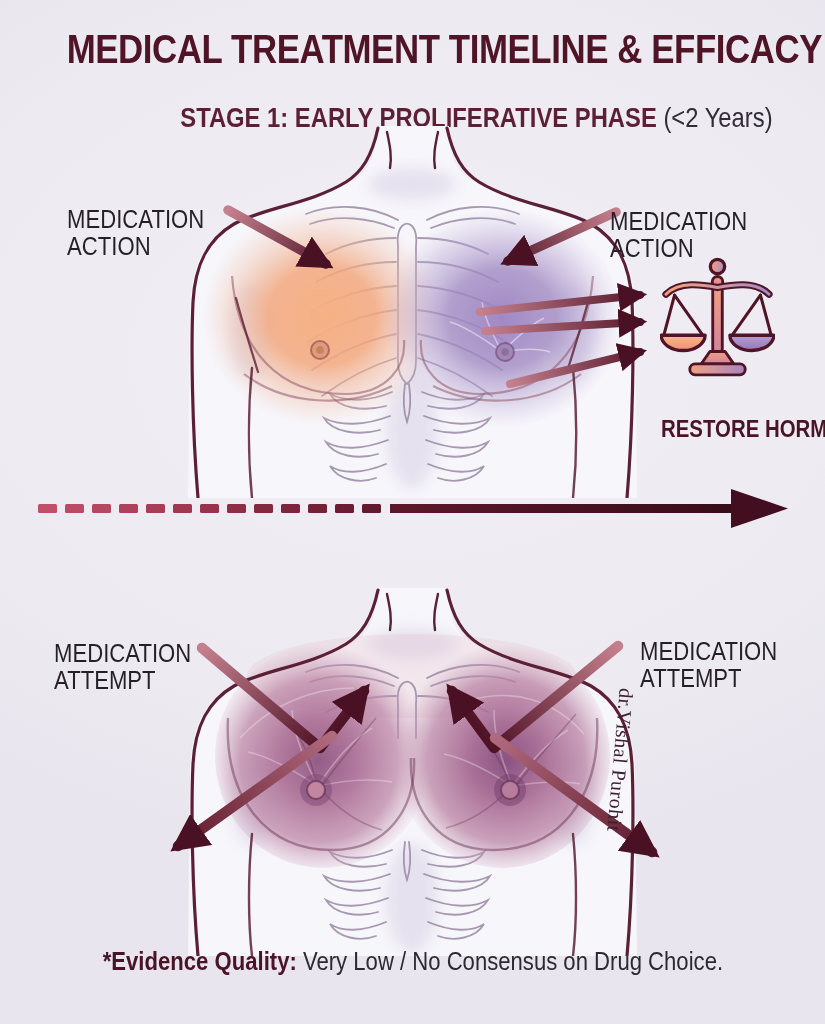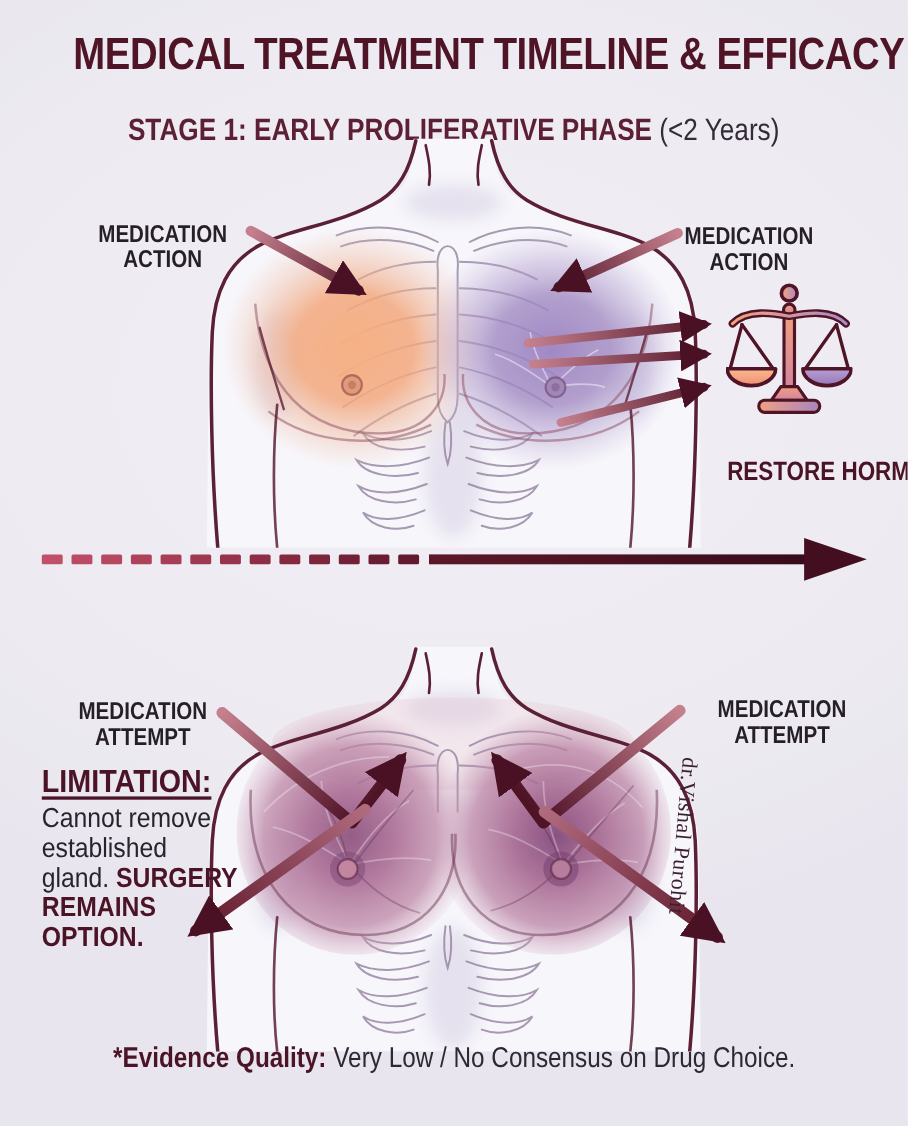--- a/index.html
+++ b/index.html
@@ -5,25 +5,25 @@
   html,body{margin:0;padding:0;}
   body{width:825px;height:1024px;overflow:hidden;background:#edebf1;
        font-family:"Liberation Sans",sans-serif;}
   .page{position:relative;width:825px;height:1024px;
         background:radial-gradient(ellipse 700px 500px at 50% 35%, #f1eff5 0%, #edebf1 70%, #e8e5ee 100%);}
   .abs{position:absolute;}
   .squish{display:inline-block;transform:scaleX(.85);transform-origin:50% 50%;white-space:nowrap;}
   .squishL{display:inline-block;transform:scaleX(.9);transform-origin:0 0;}
   .title{top:26px;left:0;width:825px;text-align:center;
          font-size:41px;font-weight:700;letter-spacing:-.5px;color:#4f1527;}
-  .stage-heading{left:0;width:825px;text-align:center;font-size:28px;color:#5d1f33;}
+  .stage-heading{left:0;width:825px;text-align:right;font-size:28px;color:#5d1f33;}
   .stage-heading .bold{font-weight:700;}
   .stage-heading .note{font-weight:400;color:#332c38;}
-  .arrow-label{font-size:22px;font-weight:700;line-height:1.04;color:#261f29;
-               text-align:center;white-space:pre-line;}
+  .arrow-label{font-size:26px;font-weight:400;line-height:1.04;color:#261f29;
+               text-align:left;white-space:pre-line;}
   .arrow-label .squish{white-space:pre-line;}
   .note-block{line-height:1.07;}
   .note-title{font-size:29px;font-weight:700;color:#4b1426;text-decoration:underline;
               text-decoration-thickness:2.5px;text-underline-offset:4px;margin:0 0 4px 0;}
   .note-body{font-size:25px;color:#29232e;white-space:pre-line;line-height:1.08;}
   .note-body .bold-maroon{font-weight:700;color:#4b1426;}
   .scale-caption{font-size:24px;font-weight:700;line-height:1.13;color:#4b1426;
                  text-align:center;white-space:pre-line;}
   .watermark{left:607px;top:688px;height:180px;writing-mode:vertical-rl;
              font-family:"Liberation Serif",serif;font-size:20px;color:#3c2133;
@@ -360,26 +360,20 @@
 
   <div class="abs arrow-label" style="left:42px;top:613px;width:175px;">
     <span class="squish">MEDICATION
 ATTEMPT</span>
   </div>
   <div class="abs arrow-label" style="left:628px;top:611px;width:165px;">
     <span class="squish">MEDICATION
 ATTEMPT</span>
   </div>
 
-  <div class="abs note-block" style="left:38px;top:696px;width:200px;">
-    <div class="squishL">
-      <div class="note-title">LIMITATION:</div>
-      <div class="note-body" style="white-space:normal;"><span>Cannot remove established gland. </span><span class="bold-maroon">SURGERY REMAINS OPTION.</span></div>
-    </div>
-  </div>
 
   <div class="abs watermark">dr.Vishal Purohit</div>
 
   <div class="abs footer">
     <span class="squish"><span class="label">*Evidence Quality:</span><span> Very Low / No Consensus on Drug Choice.</span></span>
   </div>
 
 </div>
 
 </body></html>

